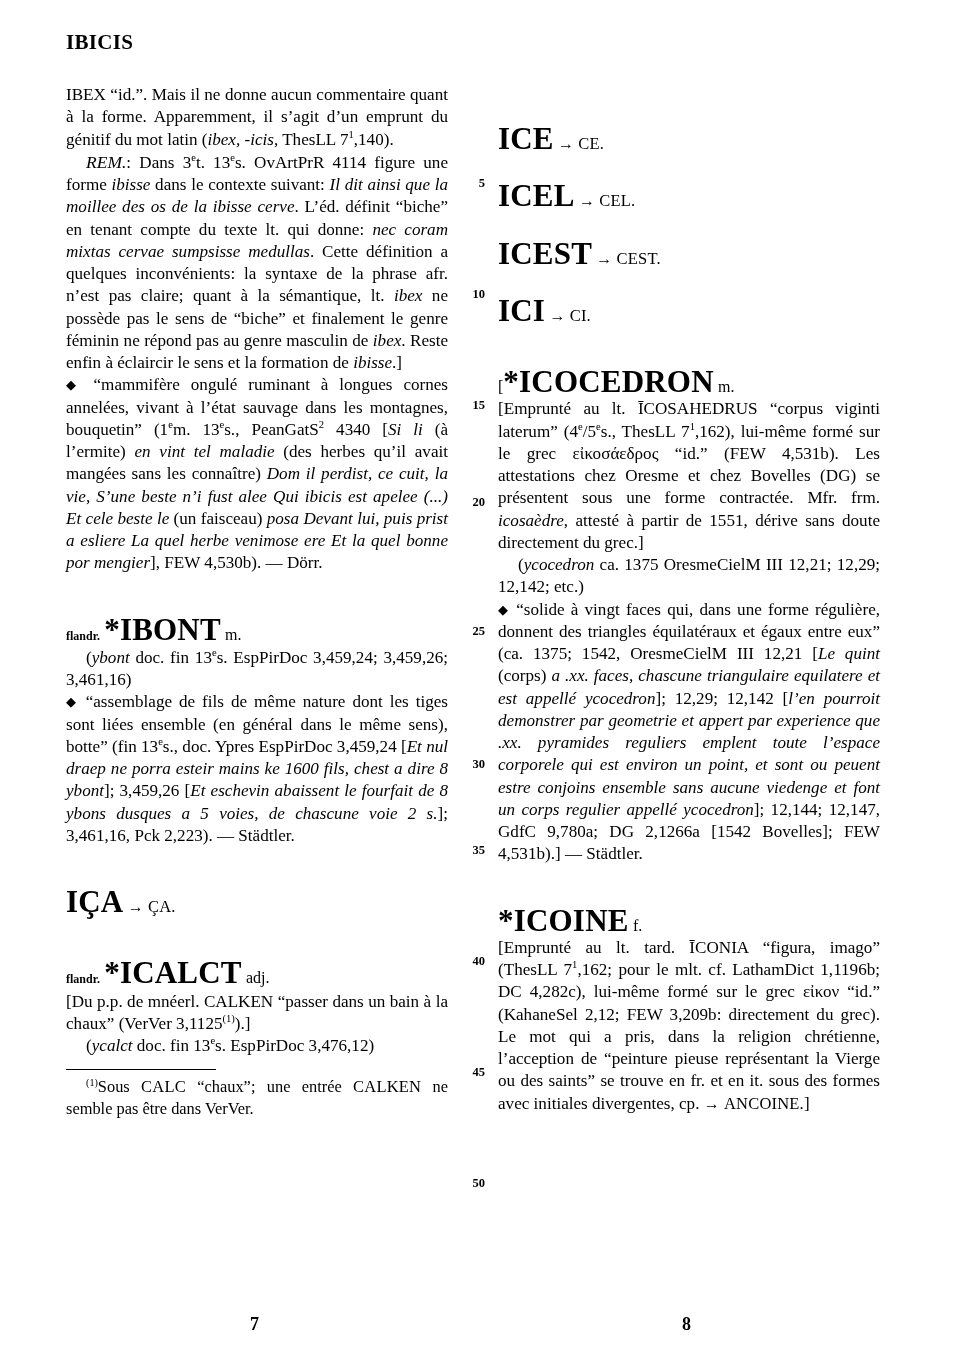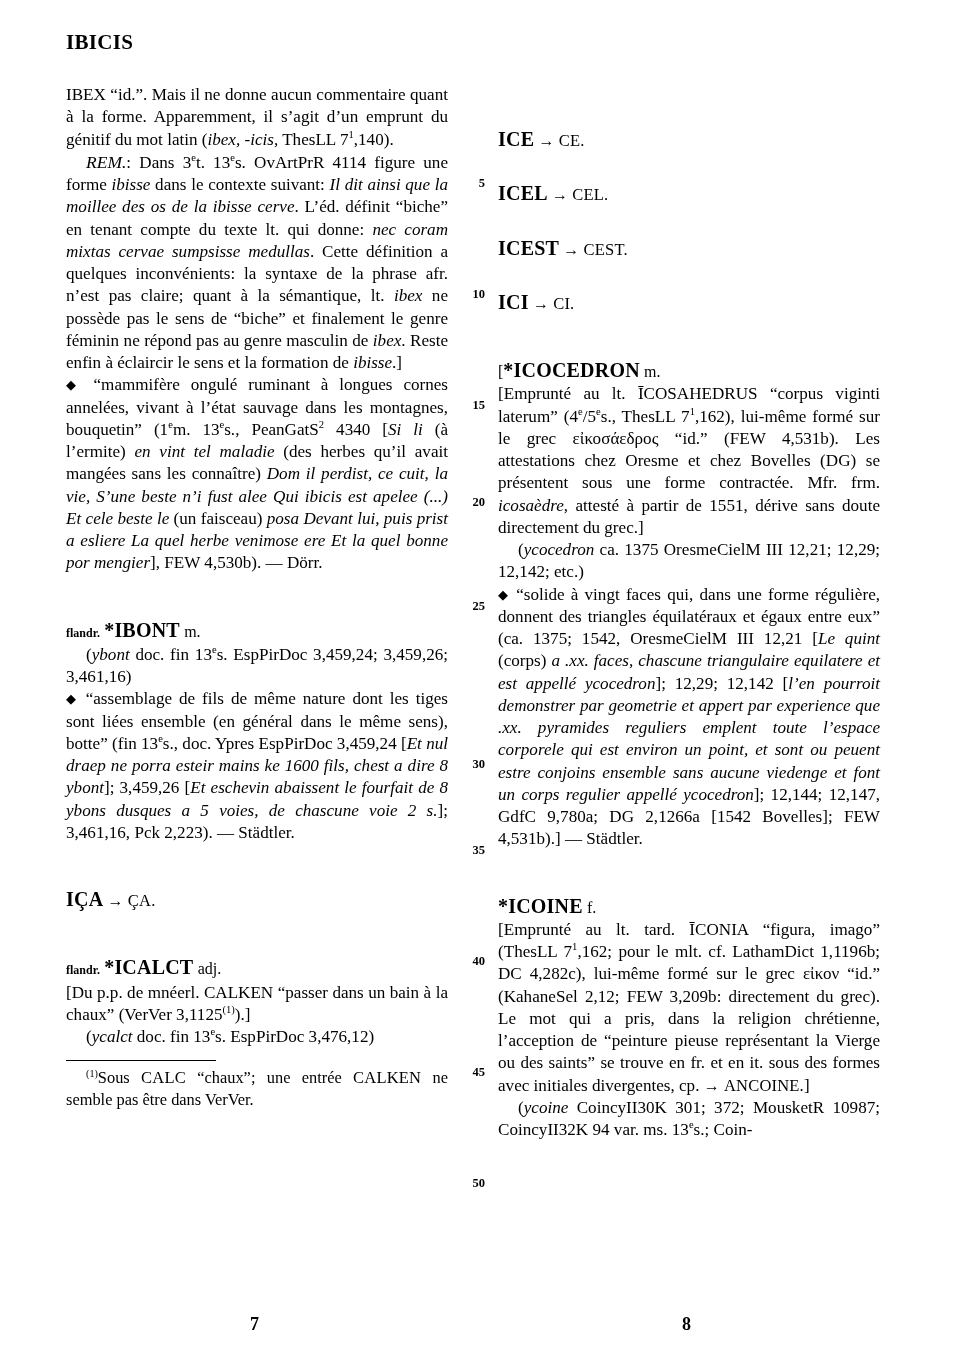--- a/index.html
+++ b/index.html
@@ -47,21 +47,21 @@
   .col p {
     margin: 0;
   }
   .para-indent { text-indent: 20px; }
   .gap-md { height: 30px; }
   .gap-lg { height: 44px; }
 
   
   .headword {
     font-weight: bold;
-    font-size: 20px;
+    font-size: 31px;
     letter-spacing: 0.2px;
   }
   .headword-line {
     margin: 0;
     text-align: left;
   }
   .pos {
     font-size: 16px;
     font-weight: normal;
   }
@@ -161,21 +161,21 @@
 
     <p class="footnote para-indent"><sup>(1)</sup><span>Sous </span><span class="sc-ref">CALC</span><span> “chaux”; une entrée </span><span class="sc-ref">CALKEN</span><span> ne semble pas être dans VerVer.</span></p>
 
   </div>
 
   <div class="linenos">
     <span class="lineno" style="top:92px">5</span>
     <span class="lineno" style="top:203px">10</span>
     <span class="lineno" style="top:314px">15</span>
     <span class="lineno" style="top:411px">20</span>
-    <span class="lineno" style="top:515px">25</span>
+    <span class="lineno" style="top:540px">25</span>
     <span class="lineno" style="top:673px">30</span>
     <span class="lineno" style="top:759px">35</span>
     <span class="lineno" style="top:870px">40</span>
     <span class="lineno" style="top:981px">45</span>
     <span class="lineno" style="top:1092px">50</span>
   </div>
 
   <div class="col col-right">
 
 
@@ -204,20 +204,19 @@
     <p class="para-indent"><span>(</span><i>ycocedron</i><span> ca. 1375 OresmeCielM III 12,21; 12,29; 12,142; etc.)</span></p>
 
     <p><span class="lozenge">◆</span> <span>“solide à vingt faces qui, dans une forme régulière, donnent des triangles équilatéraux et égaux entre eux” (ca. 1375; 1542, OresmeCielM III 12,21 [</span><i>Le quint</i><span> (corps) </span><i>a .xx. faces, chascune triangulaire equilatere et est appellé ycocedron</i><span>]; 12,29; 12,142 [</span><i>l’en pourroit demonstrer par geometrie et appert par experience que .xx. pyramides reguliers emplent toute l’espace corporele qui est environ un point, et sont ou peuent estre conjoins ensemble sans aucune viedenge et font un corps regulier appellé ycocedron</i><span>]; 12,144; 12,147, GdfC 9,780a; DG 2,1266a [1542 Bovelles]; FEW 4,531b).] — Städtler.</span></p>
 
     <div class="gap-lg"></div>
 
     <p class="headword-line"><span class="headword">*ICOINE</span> <span class="pos">f.</span></p>
 
     <p><span>[Emprunté au lt. tard. ĪCONIA “figura, imago” (ThesLL 7</span><sup>1</sup><span>,162; pour le mlt. cf. LathamDict 1,1196b; DC 4,282c), lui-même formé sur le grec </span><span>εἰκον</span><span> “id.” (KahaneSel 2,12; FEW 3,209b: directement du grec). Le mot qui a pris, dans la religion chrétienne, l’acception de “peinture pieuse représentant la Vierge ou des saints” se trouve en fr. et en it. sous des formes avec initiales divergentes, cp. </span><span class="arrow">→</span> <span class="sc-ref">ANCOINE.</span><span>]</span></p>
 
-    <p class="para-indent"><span>(</span><i>ycoine</i><span> CoincyII30K 301; 372; MousketR 10987; CoincyII32K 94 var. ms. 13</span><sup>e</sup><span>s.; Coin-</span></p>
 
   </div>
 
   <div class="folio folio-left">7</div>
   <div class="folio folio-right">8</div>
 
 </div>
 
 </body></html>

